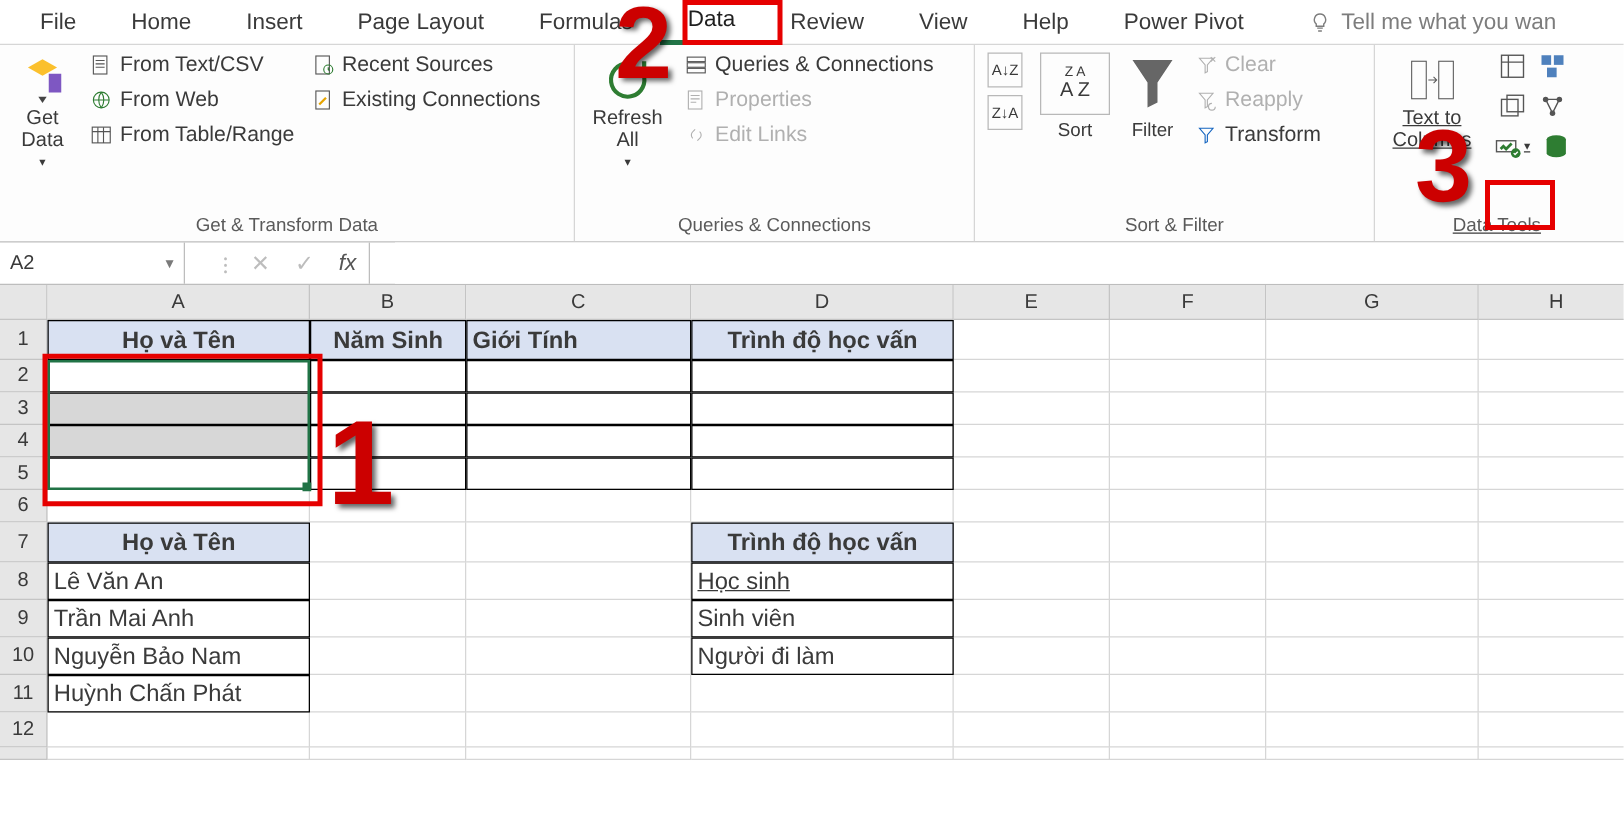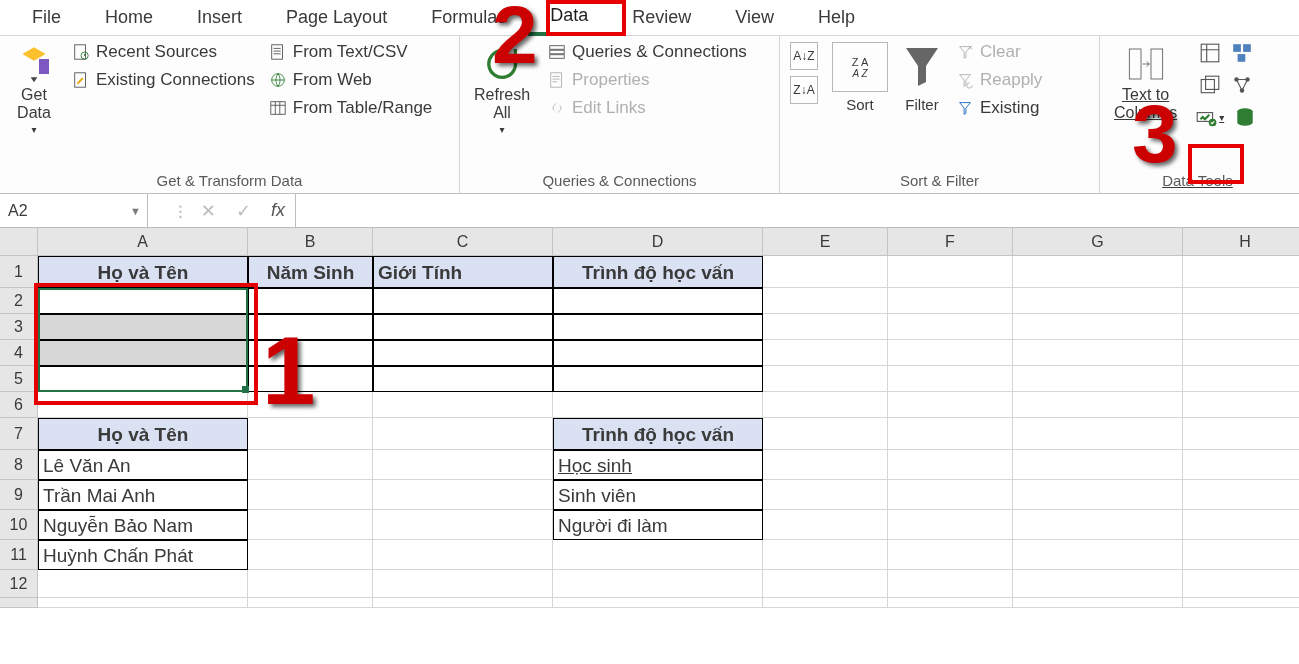--- a/index.html
+++ b/index.html
@@ -262,20 +262,27 @@
 <div class="tabs-row">
   <div class="tab">File</div>
   <div class="tab">Home</div>
   <div class="tab">Insert</div>
   <div class="tab">Page Layout</div>
   <div class="tab">Formulas</div>
   <div class="tab data-tab">Data</div>
   <div class="tab">Review</div>
   <div class="tab">View</div>
   <div class="tab">Help</div>
+  <div class="tab">Power Pivot</div>
+  <div class="tell-me">
+    <svg class="lightbulb" viewBox="0 0 24 24" fill="none" stroke="currentColor" stroke-width="1.5">
+        <path d="M9 18h6M10 21h4M12 3a6 6 0 0 0-4 10.5V16h8v-2.5A6 6 0 0 0 12 3z"></path>
+      </svg>
+    <span>Tell me what you wan</span>
+  </div>
   <div class="redbox-tab"></div>
 </div>
 
 <div class="ribbon">
 
   <div class="ribbon-group" style="width:460px;">
     <div class="ribbon-group-content">
       <div class="big-btn">
         <svg viewBox="0 0 48 48">
             <path fill="#fbc02d" d="M10 12 L24 4 L38 12 L24 20 Z"></path>
@@ -283,54 +290,54 @@
             <path d="M20 40 l4 6 l4 -6" fill="#444"></path>
           </svg>
         <span style="white-space:pre-line;">Get
 Data</span>
         <span style="font-size:10px;">▾</span>
       </div>
       <div class="small-list">
         <div class="small-item">
           <svg viewBox="0 0 20 20">
               <rect x="3" y="2" width="12" height="16" fill="none" stroke="#555"></rect>
+              <path d="M5 6h8M5 9h8M5 12h8" stroke="#555"></path>
+            </svg>
+          <span>From Text/CSV</span>
+        </div>
+        <div class="small-item">
+          <svg viewBox="0 0 20 20">
+              <circle cx="10" cy="10" r="7" fill="none" stroke="#2e7d32"></circle>
+              <path d="M3 10h14M10 3c3 4 3 10 0 14M10 3c-3 4-3 10 0 14" stroke="#2e7d32" fill="none"></path>
+            </svg>
+          <span>From Web</span>
+        </div>
+        <div class="small-item">
+          <svg viewBox="0 0 20 20">
+              <rect x="2" y="3" width="16" height="14" fill="none" stroke="#555"></rect>
+              <path d="M2 7h16M7 3v14M12 3v14" stroke="#555"></path>
+            </svg>
+          <span>From Table/Range</span>
+        </div>
+      </div>
+      <div class="small-list">
+        <div class="small-item">
+          <svg viewBox="0 0 20 20">
+              <rect x="3" y="2" width="12" height="16" fill="none" stroke="#555"></rect>
               <circle cx="14" cy="14" r="4" fill="none" stroke="#2e7d32"></circle>
               <path d="M14 12v2l1 1" stroke="#2e7d32"></path>
             </svg>
           <span>Recent Sources</span>
         </div>
         <div class="small-item">
           <svg viewBox="0 0 20 20">
               <rect x="3" y="2" width="12" height="16" fill="none" stroke="#555"></rect>
               <path d="M6 14l6-6" stroke="#e6a400" stroke-width="2"></path>
             </svg>
           <span>Existing Connections</span>
-        </div>
-      </div>
-      <div class="small-list">
-        <div class="small-item">
-          <svg viewBox="0 0 20 20">
-              <rect x="3" y="2" width="12" height="16" fill="none" stroke="#555"></rect>
-              <path d="M5 6h8M5 9h8M5 12h8" stroke="#555"></path>
-            </svg>
-          <span>From Text/CSV</span>
-        </div>
-        <div class="small-item">
-          <svg viewBox="0 0 20 20">
-              <circle cx="10" cy="10" r="7" fill="none" stroke="#2e7d32"></circle>
-              <path d="M3 10h14M10 3c3 4 3 10 0 14M10 3c-3 4-3 10 0 14" stroke="#2e7d32" fill="none"></path>
-            </svg>
-          <span>From Web</span>
-        </div>
-        <div class="small-item">
-          <svg viewBox="0 0 20 20">
-              <rect x="2" y="3" width="16" height="14" fill="none" stroke="#555"></rect>
-              <path d="M2 7h16M7 3v14M12 3v14" stroke="#555"></path>
-            </svg>
-          <span>From Table/Range</span>
         </div>
       </div>
     </div>
     <div class="ribbon-group-label">Get &amp; Transform Data</div>
   </div>
 
   <div class="ribbon-group" style="width:320px;">
     <div class="ribbon-group-content">
       <div class="big-btn">
         <svg viewBox="0 0 48 48">
@@ -372,21 +379,21 @@
     <div class="ribbon-group-content">
       <div class="col-stack">
         <div class="sort-mini">
           <div class="sb">A↓Z</div>
           <div class="sb">Z↓A</div>
         </div>
       </div>
       <div class="col-stack">
         <div class="sort-big">
             <span style="font-size:11px;">Z A</span>
-            <span style="font-size:10px;font-style:italic;">A Z</span>
+            <span style="font-size:16px;">A Z</span>
           </div>
         <span>Sort</span>
       </div>
       <div class="col-stack">
         <svg width="40" height="50" viewBox="0 0 40 50">
             <path d="M4 6h32L24 24v16l-8 4V24Z" fill="#666"></path>
           </svg>
         <span>Filter</span>
       </div>
       <div class="small-list">
@@ -401,21 +408,21 @@
           <svg viewBox="0 0 20 20">
               <path d="M4 4h12L11 10v6l-2 1v-7Z" fill="none" stroke="#b0b0b0"></path>
               <path d="M15 13a3 3 0 1 0 3 3" stroke="#2e7d32" fill="none"></path>
             </svg>
           <span>Reapply</span>
         </div>
         <div class="small-item">
           <svg viewBox="0 0 20 20">
               <path d="M4 4h12L11 10v6l-2 1v-7Z" fill="none" stroke="#1565c0"></path>
             </svg>
-          <span>Existing</span>
+          <span>Transform</span>
         </div>
       </div>
     </div>
     <div class="ribbon-group-label">Sort &amp; Filter</div>
   </div>
 
   <div class="ribbon-group" style="width:195px; border-right:none;text-decoration:underline;">
     <div class="ribbon-group-content">
       <div class="big-btn">
         <svg viewBox="0 0 48 48">

